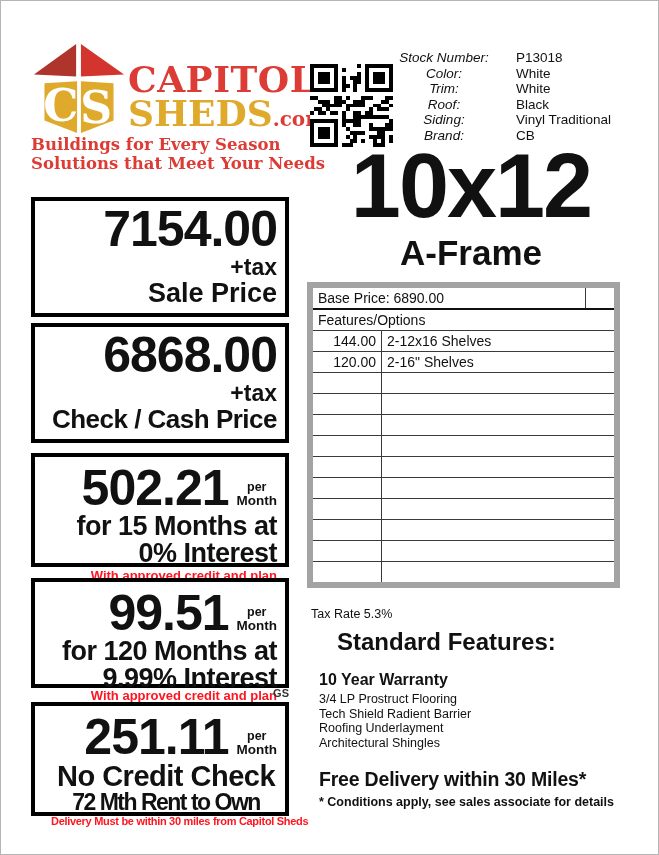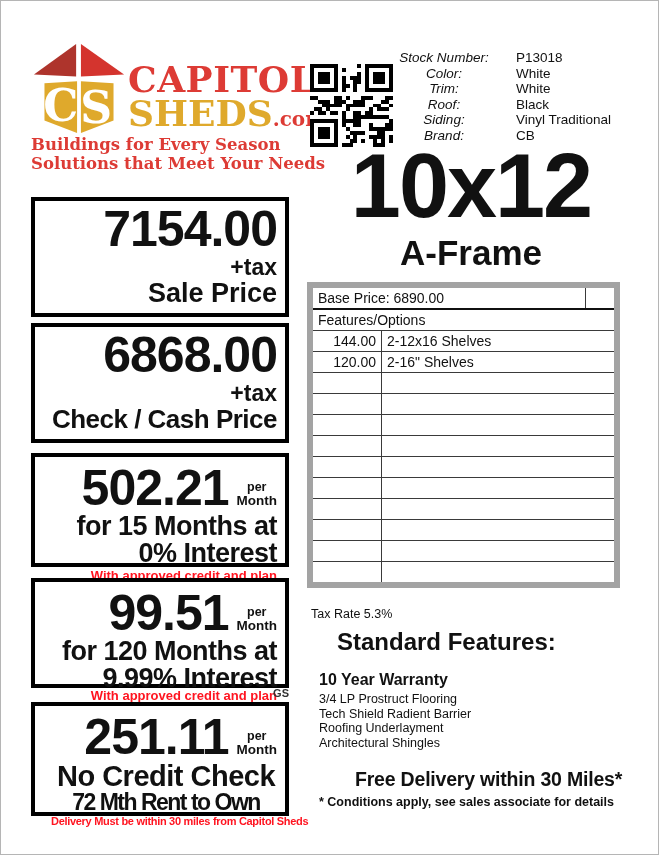--- a/index.html
+++ b/index.html
@@ -32,21 +32,21 @@
   #price-table td{border:1.5px solid #3a3a3a;height:20px;padding:0 5px;white-space:nowrap;overflow:hidden;}
   #price-table{border:6px solid #a3a3a3;}
   #price-table td.opt-price{width:58px;text-align:right;}
   #price-table td.base-small{width:18px;}
   #price-table tr.base-row td{border-bottom:2px solid #101010;}
   
   #tax-rate{position:absolute;left:310px;top:606px;font-size:12.5px;}
   #std-heading{position:absolute;left:336px;top:627px;font-size:24px;font-weight:bold;}
   #warranty{position:absolute;left:318px;top:654px;font-size:16px;font-weight:bold;margin-top:16px;}
   #feature-list{position:absolute;left:318px;top:691px;font-size:12.5px;line-height:14.6px;}
-  #free-delivery{position:absolute;left:318px;top:767px;font-size:19.5px;font-weight:bold;letter-spacing:-0.2px;margin-left:36px;}
+  #free-delivery{position:absolute;left:318px;top:767px;font-size:19.5px;font-weight:bold;letter-spacing:-0.2px;}
   #conditions{position:absolute;left:318px;top:794px;font-size:12.5px;font-weight:bold;}
   
   .pbox{position:absolute;left:30px;width:258px;border:4px solid #000;box-sizing:border-box;
     background:#fff;padding:2px 8px 2px 8px;display:flex;flex-direction:column;}
   #box1{top:196px;height:120px;}
   #box2{top:322px;height:120px;}
   #box3{top:452px;height:114px;}
   #box4{top:577px;height:110px;}
   #box5{top:701px;height:114px;padding-left:16px;padding-right:4px;}
   .big-amount{font-size:50px;font-weight:bold;line-height:1.04;text-align:right;letter-spacing:-1px;white-space:nowrap;}

